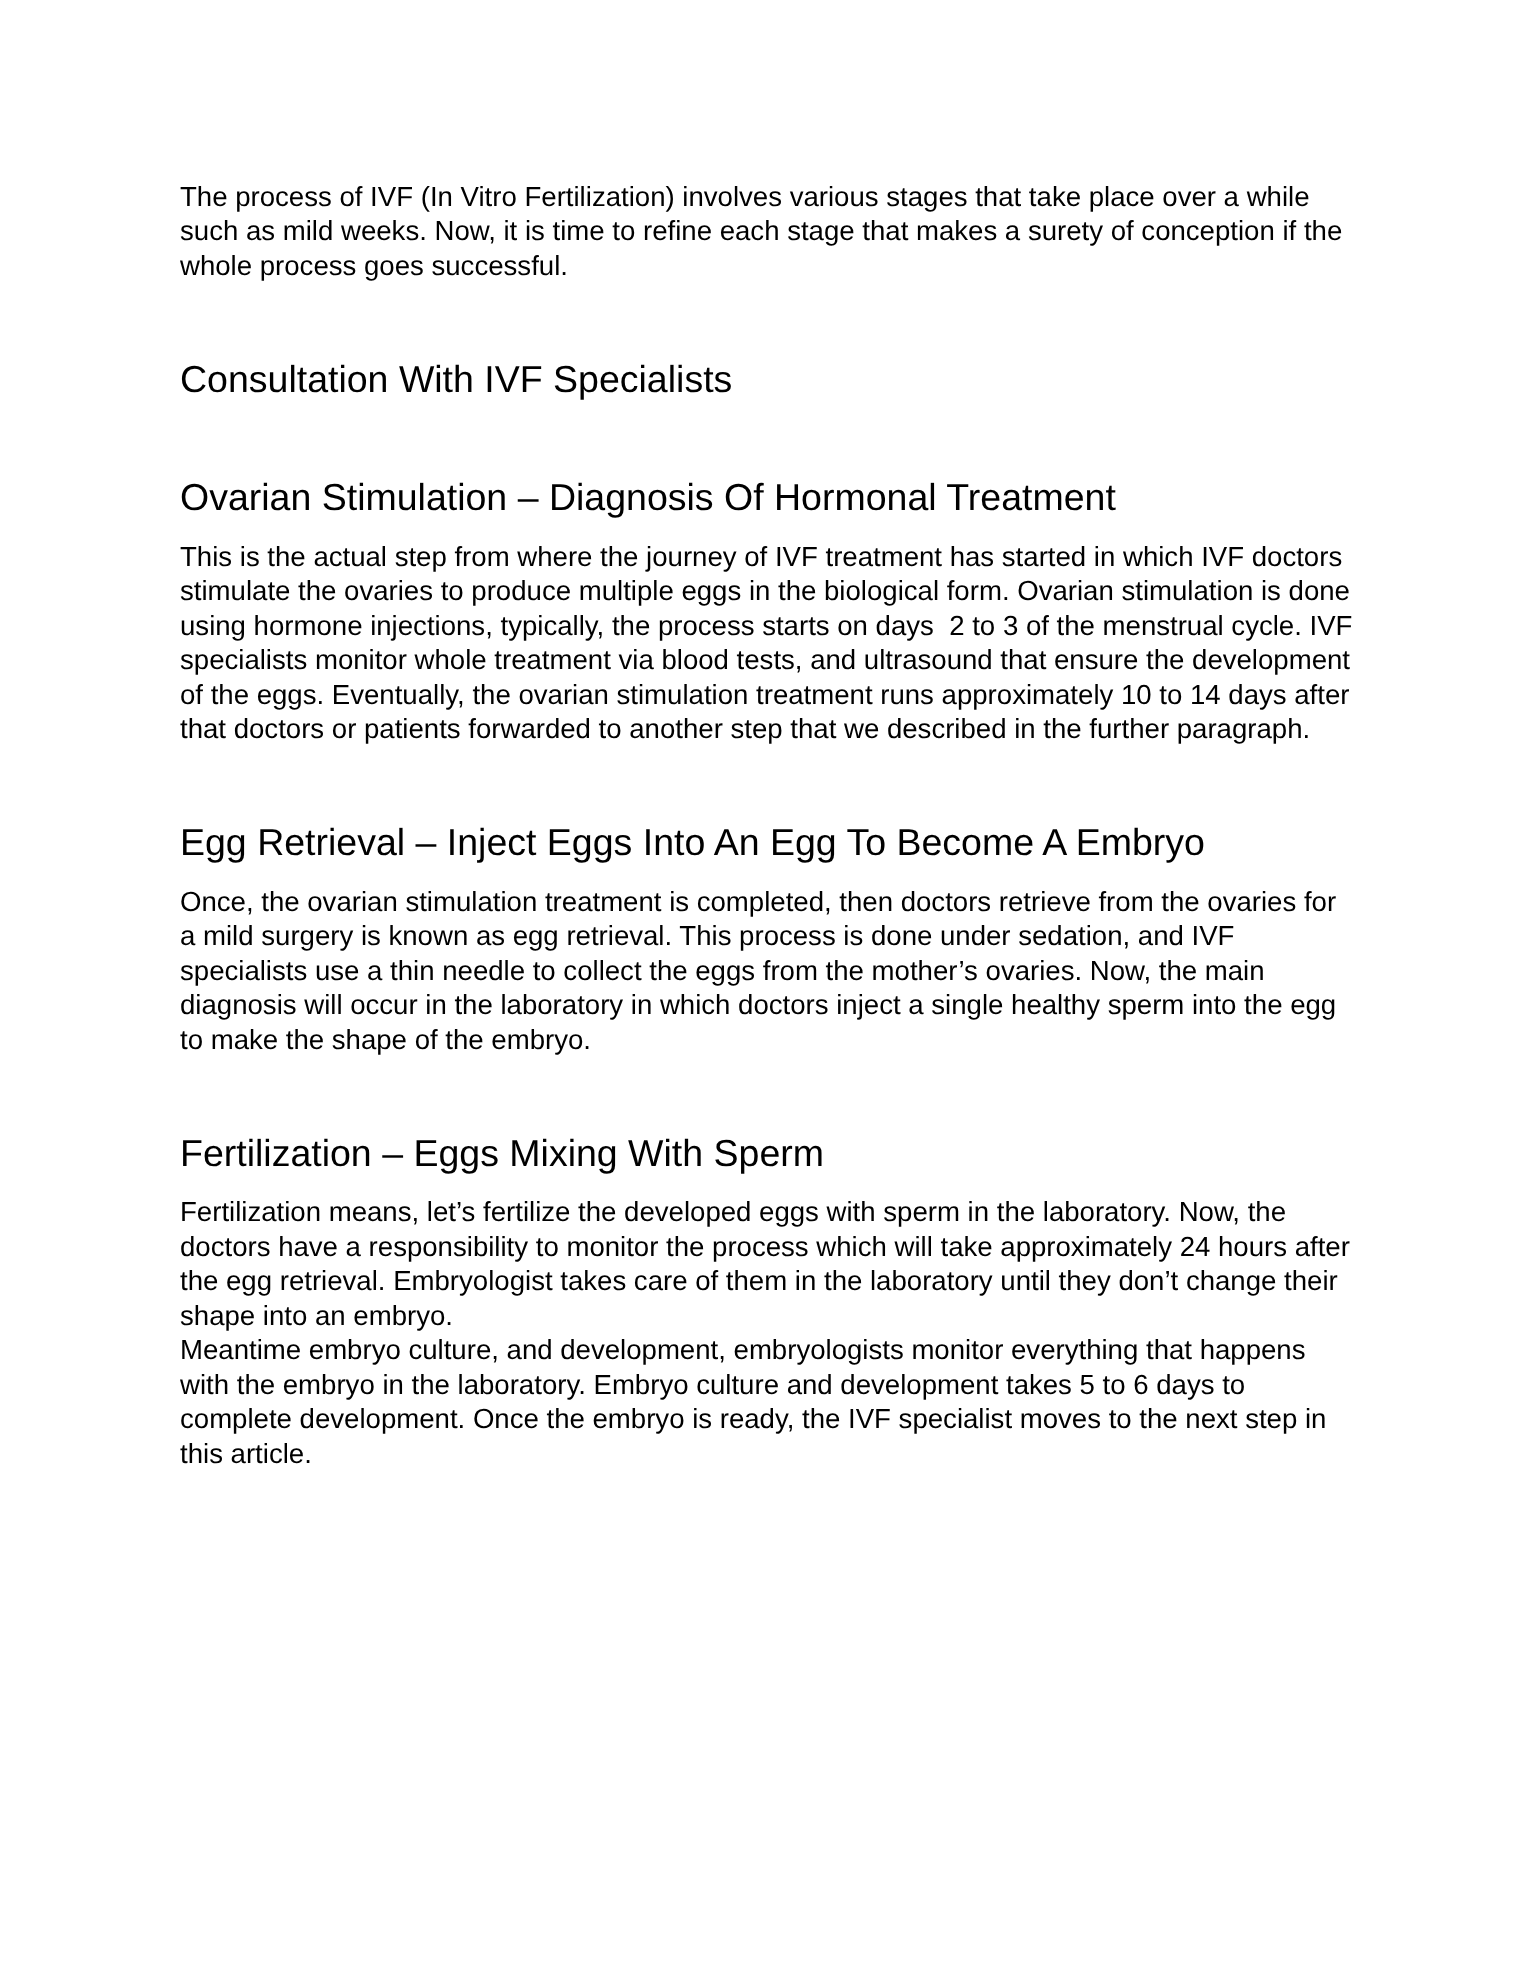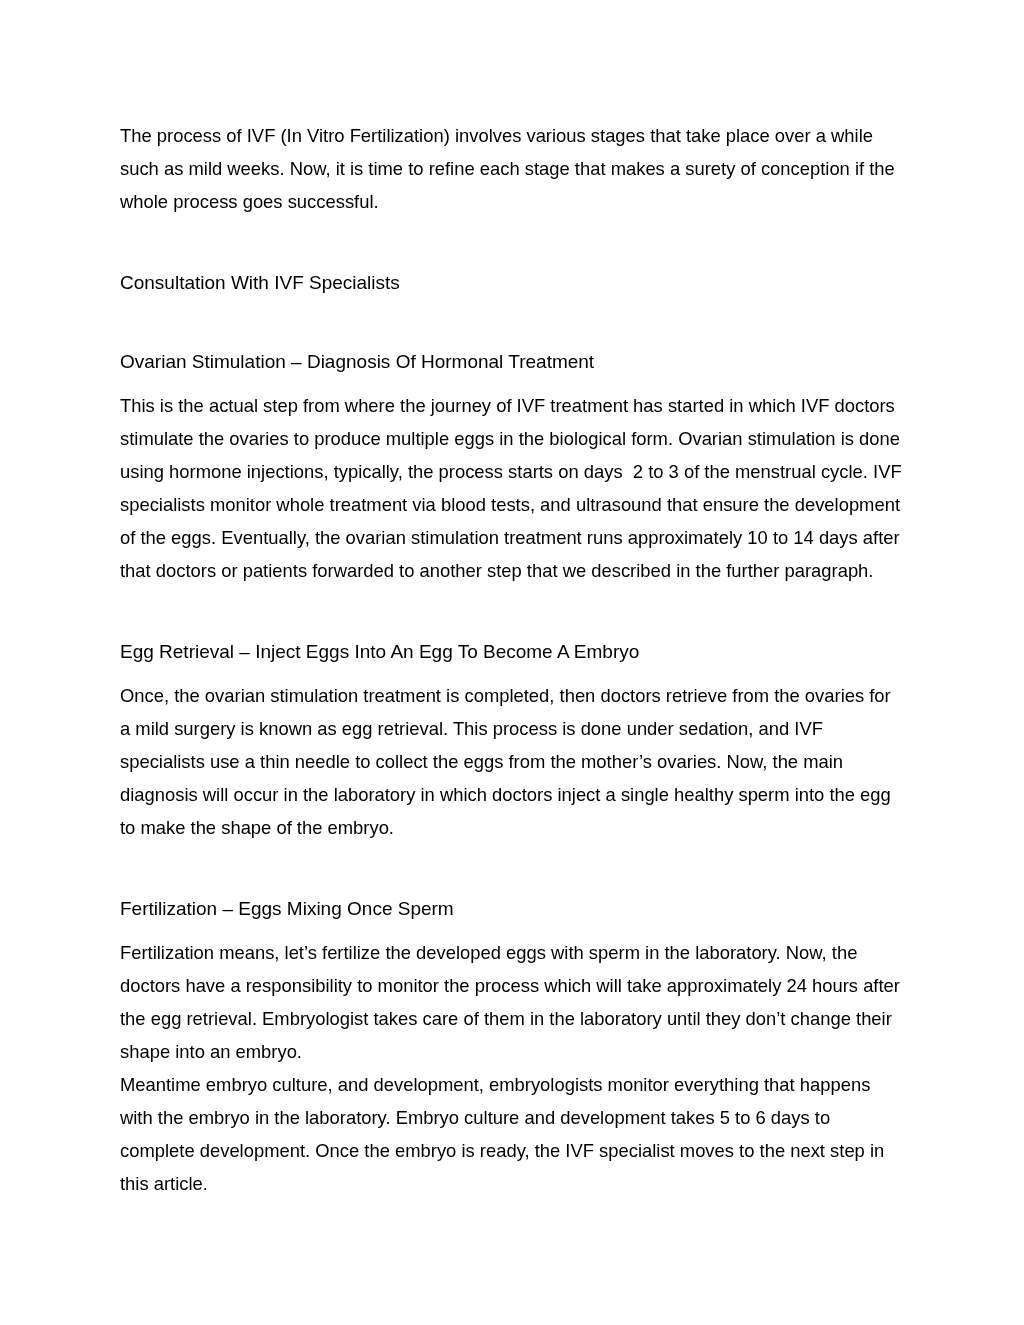--- a/index.html
+++ b/index.html
@@ -18,27 +18,27 @@
     height: 1325px;
     padding: 119px 120px 0 120px;
     background: #ffffff;
     font-family: "Liberation Sans", sans-serif;
     color: #000000;
     -webkit-font-smoothing: antialiased;
   }
   .body-text {
     margin: 0;
     font-size: 18.4px;
-    line-height: 33px;
+    line-height: 23px;
     font-weight: 400;
     color: #000000;
   }
   .section-heading {
     margin: 51px 0 13px 0;
-    font-size: 19px;
+    font-size: 25px;
     line-height: 28px;
     font-weight: 400;
     color: #000000;
   }
   section {
     margin: 0;
     padding: 0;
   }
 </style>
 </head>
@@ -56,21 +56,21 @@
     <h2 class="section-heading">Ovarian Stimulation – Diagnosis Of Hormonal Treatment</h2>
     <p class="body-text">This is the actual step from where the journey of IVF treatment has started in which IVF doctors stimulate the ovaries to produce multiple eggs in the biological form. Ovarian stimulation is done using hormone injections, typically, the process starts on days&nbsp; 2 to 3 of the menstrual cycle. IVF specialists monitor whole treatment via blood tests, and ultrasound that ensure the development of the eggs. Eventually, the ovarian stimulation treatment runs approximately 10 to 14 days after that doctors or patients forwarded to another step that we described in the further paragraph.</p>
   </section>
 
   <section>
     <h2 class="section-heading">Egg Retrieval – Inject Eggs Into An Egg To Become A Embryo</h2>
     <p class="body-text">Once, the ovarian stimulation treatment is completed, then doctors retrieve from the ovaries for a mild surgery is known as egg retrieval. This process is done under sedation, and IVF specialists use a thin needle to collect the eggs from the mother’s ovaries. Now, the main diagnosis will occur in the laboratory in which doctors inject a single healthy sperm into the egg to make the shape of the embryo.</p>
   </section>
 
   <section>
-    <h2 class="section-heading">Fertilization – Eggs Mixing Once Sperm</h2>
+    <h2 class="section-heading">Fertilization – Eggs Mixing With Sperm</h2>
     <p class="body-text">Fertilization means, let’s fertilize the developed eggs with sperm in the laboratory. Now, the doctors have a responsibility to monitor the process which will take approximately 24 hours after the egg retrieval. Embryologist takes care of them in the laboratory until they don’t change their shape into an embryo.</p>
   </section>
 
   <section>
     <p class="body-text">Meantime embryo culture, and development, embryologists monitor everything that happens with the embryo in the laboratory. Embryo culture and development takes 5 to 6 days to complete development. Once the embryo is ready, the IVF specialist moves to the next step in this article.</p>
   </section>
 
 </div>
 
 </body></html>

